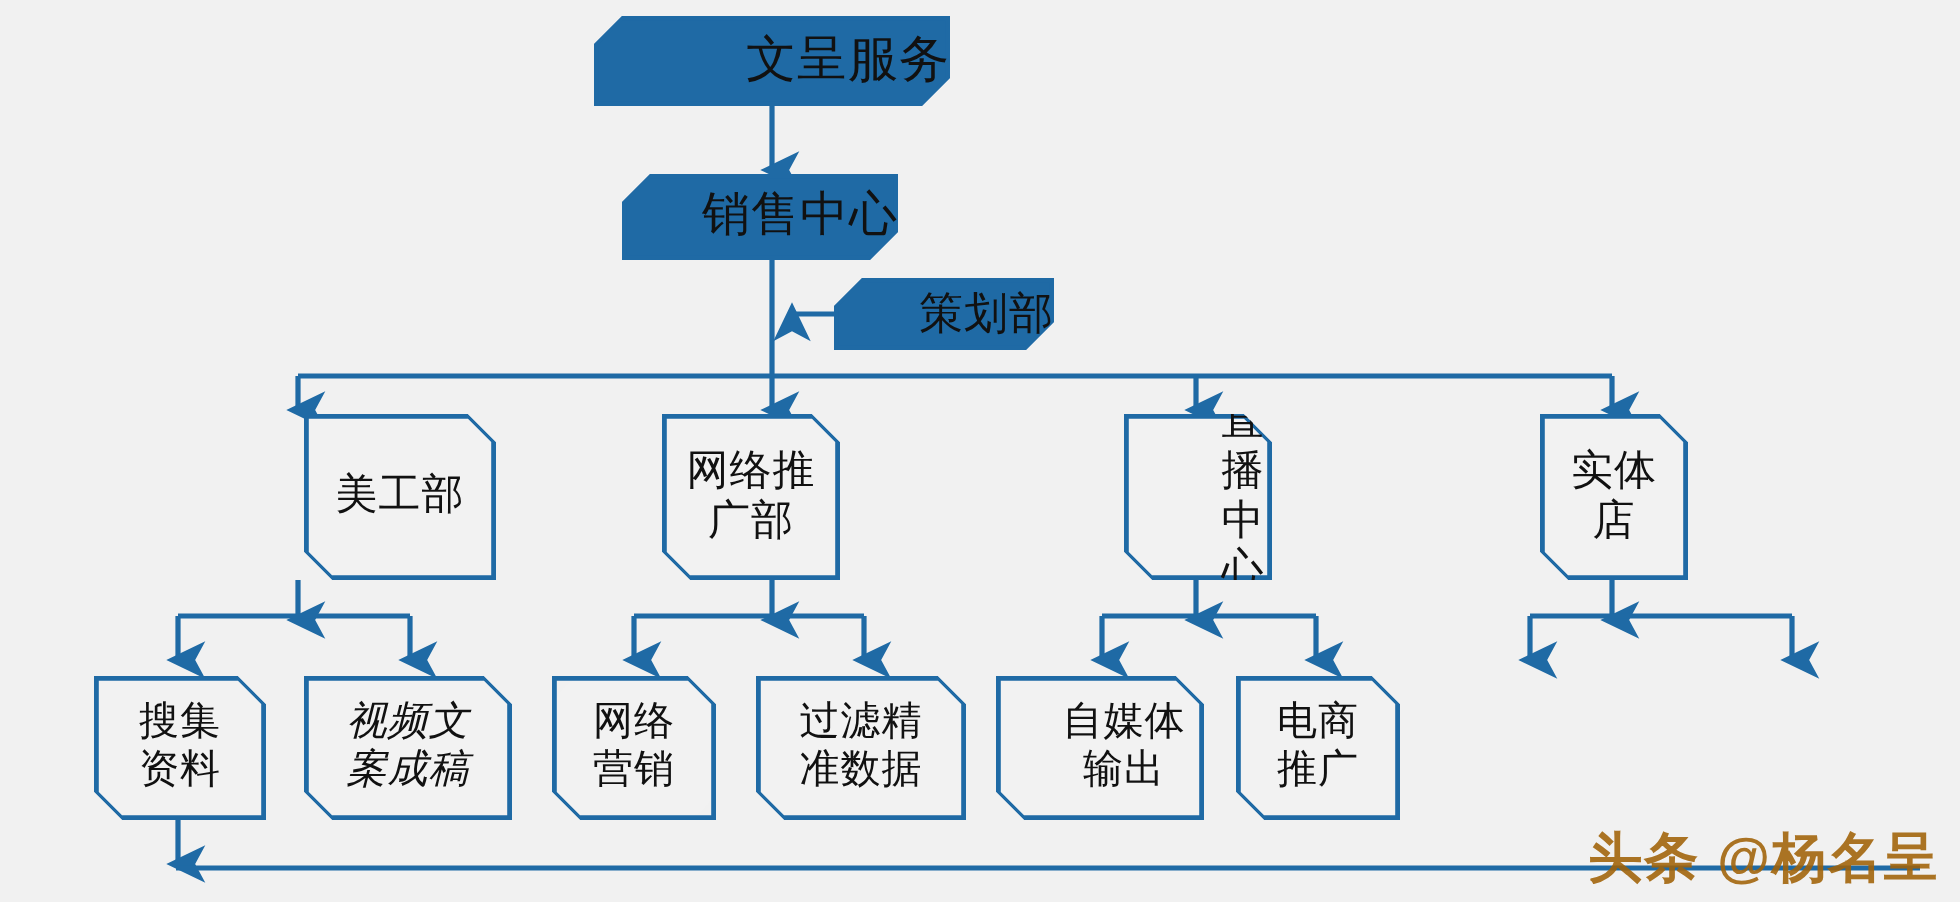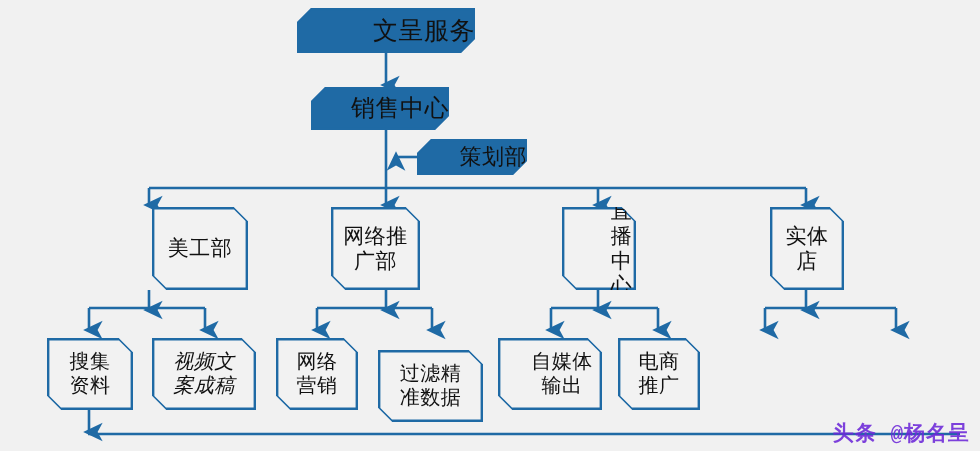--- a/index.html
+++ b/index.html
@@ -102,28 +102,28 @@
   .t-root   { font-size: 25px; }
   .t-second { font-size: 24px; }
   .t-aux    { font-size: 22px; }
   .t-dept   { font-size: 21px; }
   .t-leaf   { font-size: 20px; }
 
   #watermark {
     position: absolute;
     right: 10px;
     bottom: 4px;
-    font-size: 21px;
+    font-size: 27px;
     font-weight: 700;
-    color: #6d28d9;
+    color: #a16207;
     opacity: 0.88;
     letter-spacing: 1px;
     z-index: 6;
     white-space: nowrap;
-    font-family: Liberation Mono, monospace;
+    font-family: Liberation Sans, sans-serif;
   }
 </style>
 </head>
 <body>
 
 <div id="chart-root">
 
   <svg id="connector-layer" viewBox="0 0 980 451" width="980" height="451">
     <defs>
       <marker id="arrow-down" viewBox="0 0 12 12" refX="6" refY="9" markerWidth="9" markerHeight="9" orient="auto-start-reverse">
@@ -213,21 +213,21 @@
   <div class="node cut-tr-bl t-leaf" style="left:152px; top:338px; width:104px; height:72px;font-style:italic;">
     <span class="node-label">视频文
 案成稿</span>
   </div>
 
   <div class="node cut-tr-bl t-leaf" style="left:276px; top:338px; width:82px; height:72px;border-radius:20px;">
     <span class="node-label">网络
 营销</span>
   </div>
 
-  <div class="node cut-tr-bl t-leaf" style="left:378px; top:338px; width:105px; height:72px;margin-top:12px;">
+  <div class="node cut-tr-bl t-leaf" style="left:378px; top:338px; width:105px; height:72px;">
     <span class="node-label">过滤精
 准数据</span>
   </div>
 
   <div class="node cut-tr-bl t-leaf" style="left:498px; top:338px; width:104px; height:72px;padding-left:24px;">
     <span class="node-label">自媒体
 输出</span>
   </div>
 
   <div class="node cut-tr-bl t-leaf" style="left:618px; top:338px; width:82px; height:72px;">

